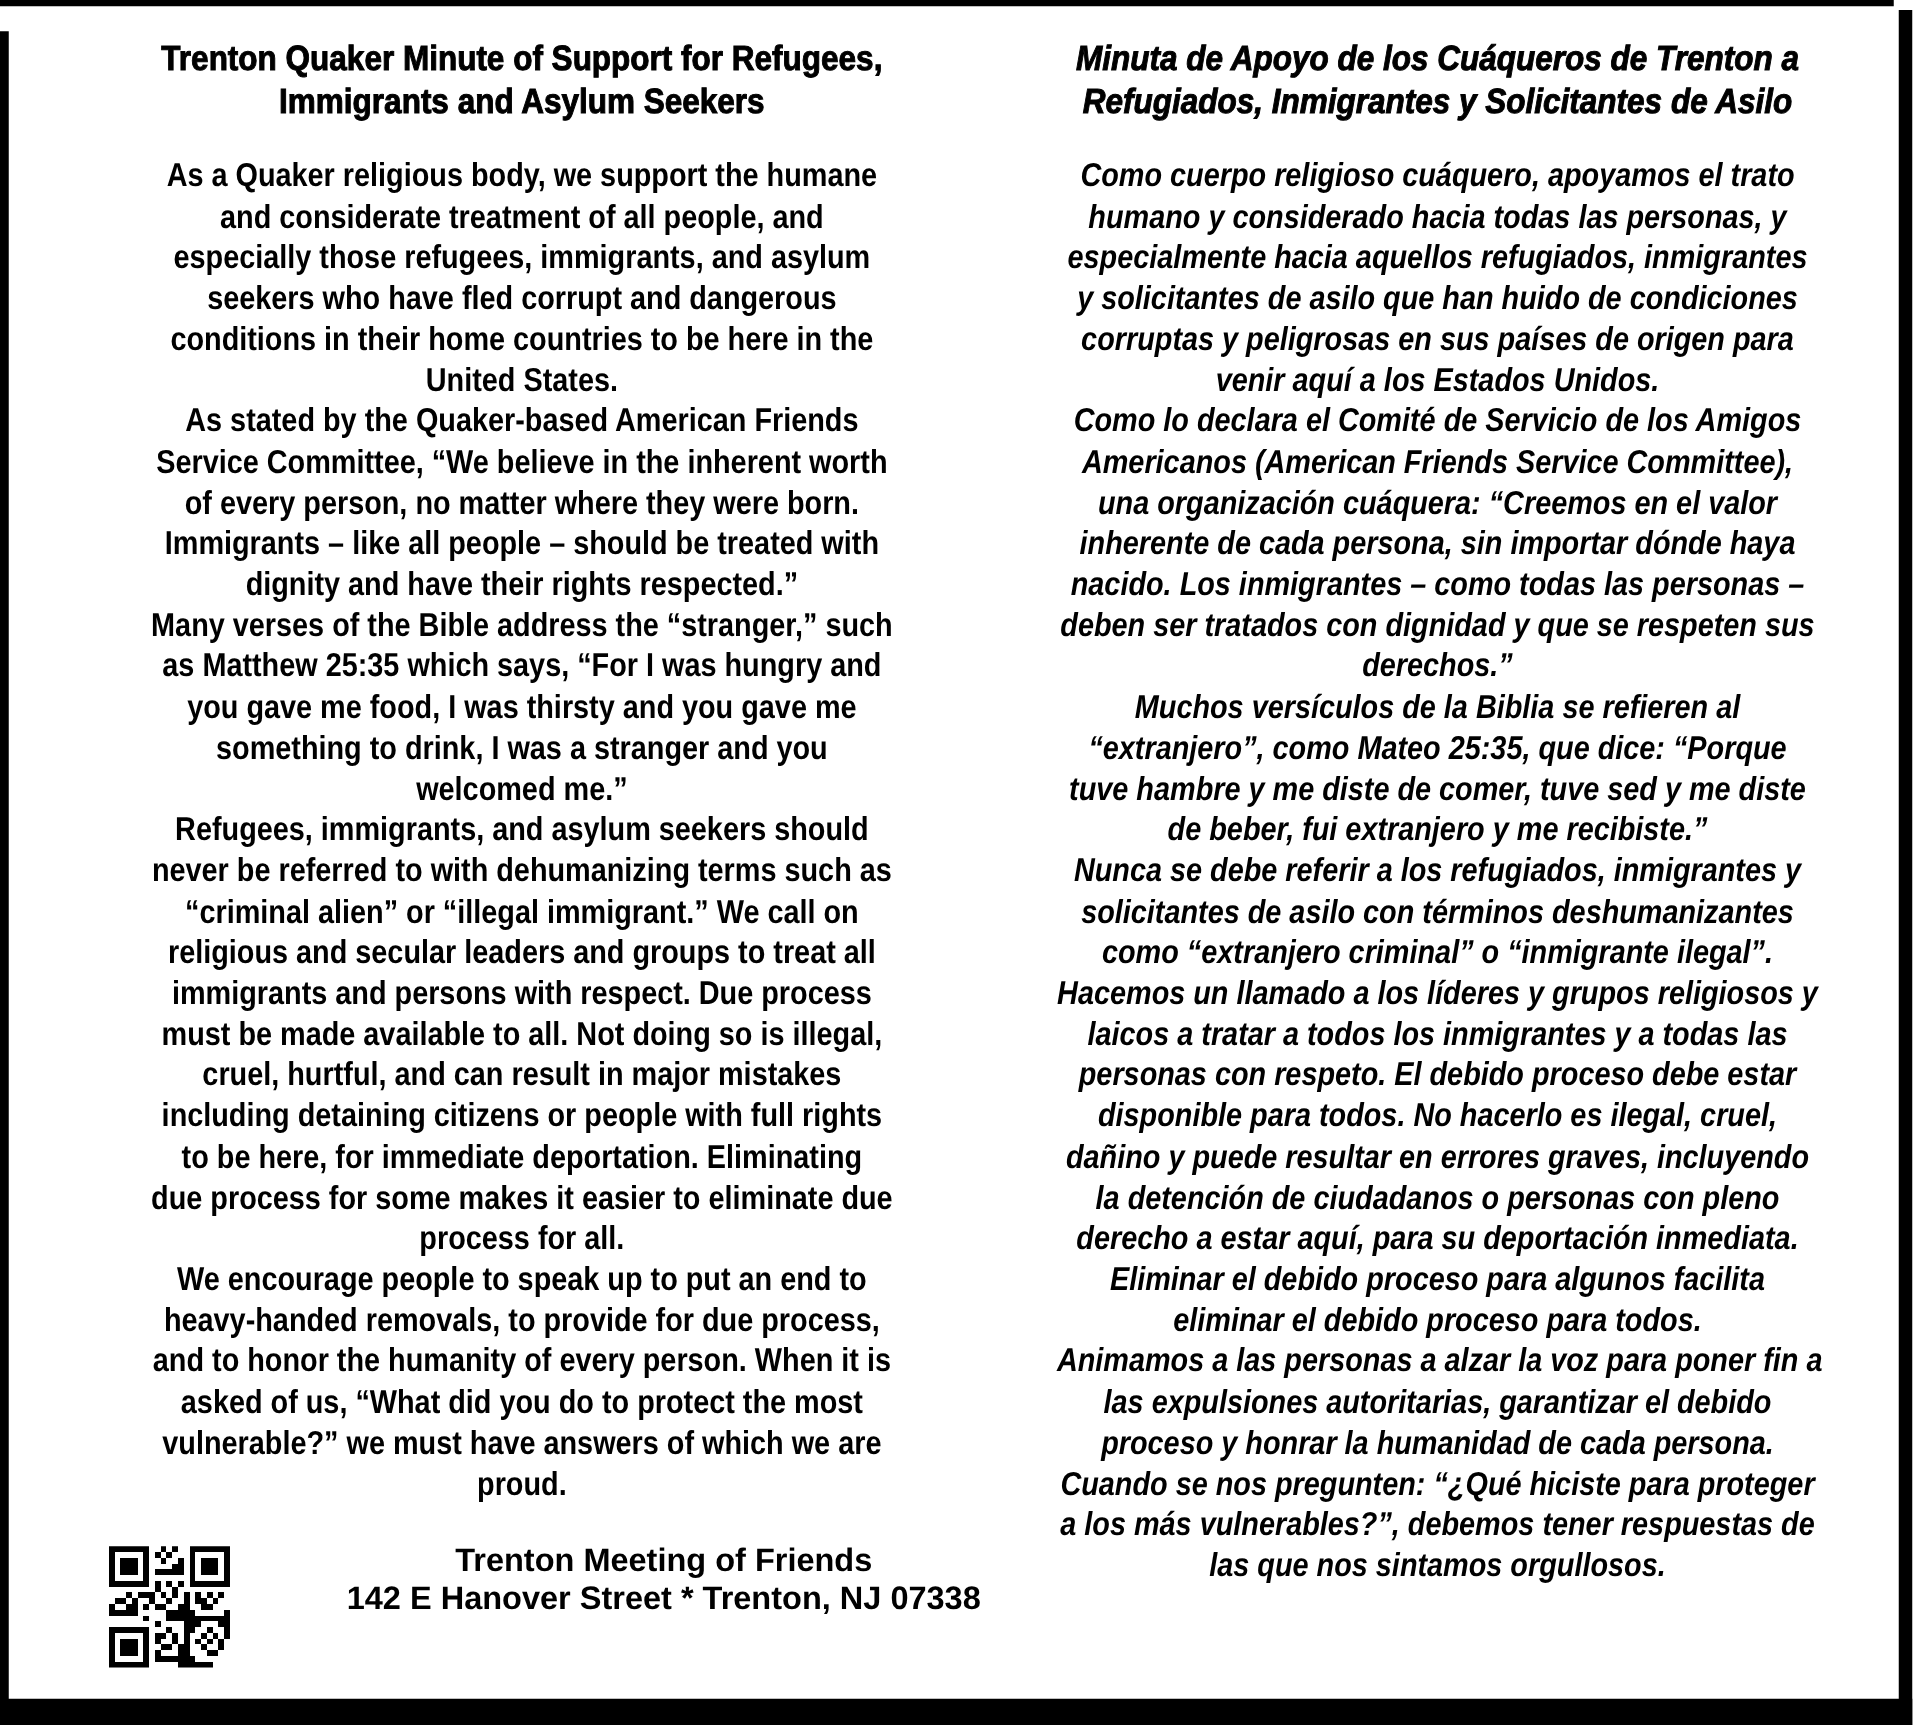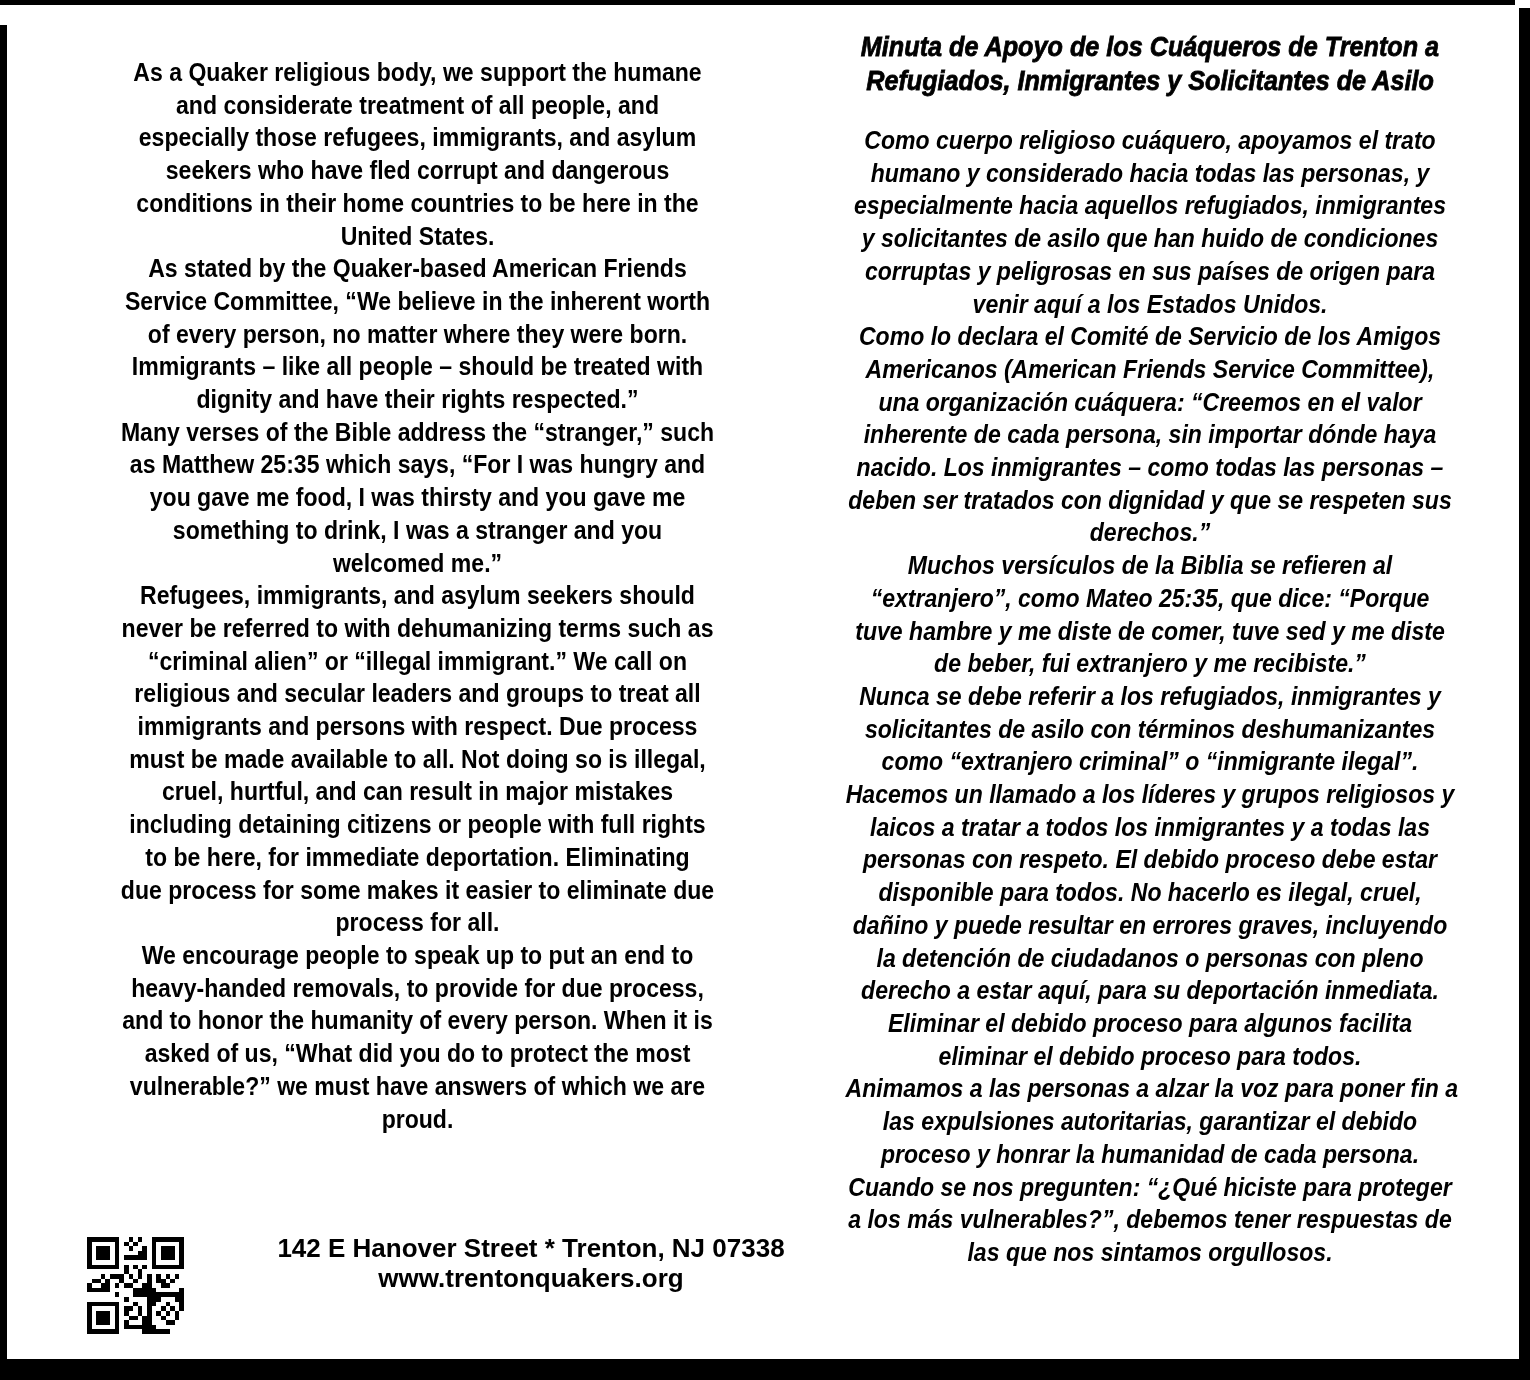--- a/index.html
+++ b/index.html
@@ -76,20 +76,24 @@
 </style>
 </head>
 <body>
 
 <div class="border-bar border-top"></div>
 <div class="border-bar border-left"></div>
 <div class="border-bar border-right"></div>
 <div class="border-bar border-bottom"></div>
 
 <div class="column col-en">
+  <div class="title">
+      <div class="line">Trenton Quaker Minute of Support for Refugees,</div>
+      <div class="line">Immigrants and Asylum Seekers</div>
+    </div>
   <div class="body-text">
       <div class="line">As a Quaker religious body, we support the humane</div>
       <div class="line">and considerate treatment of all people, and</div>
       <div class="line">especially those refugees, immigrants, and asylum</div>
       <div class="line">seekers who have fled corrupt and dangerous</div>
       <div class="line">conditions in their home countries to be here in the</div>
       <div class="line">United States.</div>
       <div class="line">As stated by the Quaker-based American Friends</div>
       <div class="line">Service Committee, “We believe in the inherent worth</div>
       <div class="line">of every person, no matter where they were born.</div>
@@ -158,22 +162,22 @@
       <div class="line">Animamos a las personas a alzar la voz para poner fin a</div>
       <div class="line">las expulsiones autoritarias, garantizar el debido</div>
       <div class="line">proceso y honrar la humanidad de cada persona.</div>
       <div class="line">Cuando se nos pregunten: “¿Qué hiciste para proteger</div>
       <div class="line">a los más vulnerables?”, debemos tener respuestas de</div>
       <div class="line">las que nos sintamos orgullosos.</div>
     </div>
 </div>
 
 <div class="footer-block">
+    <div class="line">Trenton Meeting of Friends</div>
     <div class="line">142 E Hanover Street * Trenton, NJ 07338</div>
-    <div class="line">www.trentonquakers.org</div>
   </div>
 
 <div class="qr-wrap">
   <svg id="qr-svg" viewBox="0 0 21 21" shape-rendering="crispEdges" xmlns="http://www.w3.org/2000/svg">
       <rect x="0" y="0" width="7" height="7" fill="#000"></rect>
       <rect x="1" y="1" width="5" height="5" fill="#fff"></rect>
       <rect x="2" y="2" width="3" height="3" fill="#000"></rect>
       <rect x="14" y="0" width="7" height="7" fill="#000"></rect>
       <rect x="15" y="1" width="5" height="5" fill="#fff"></rect>
       <rect x="16" y="2" width="3" height="3" fill="#000"></rect>

